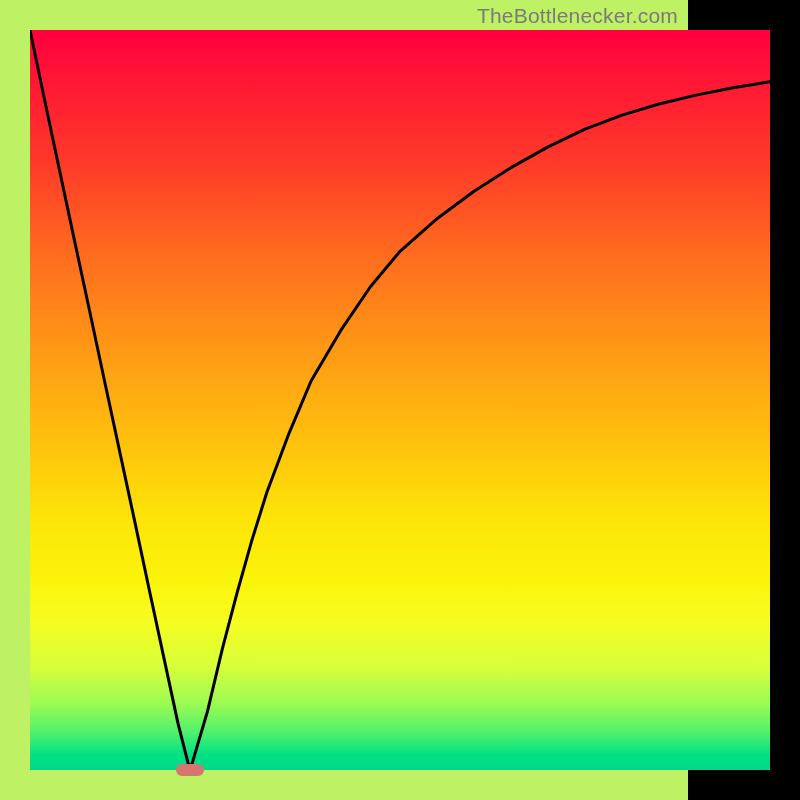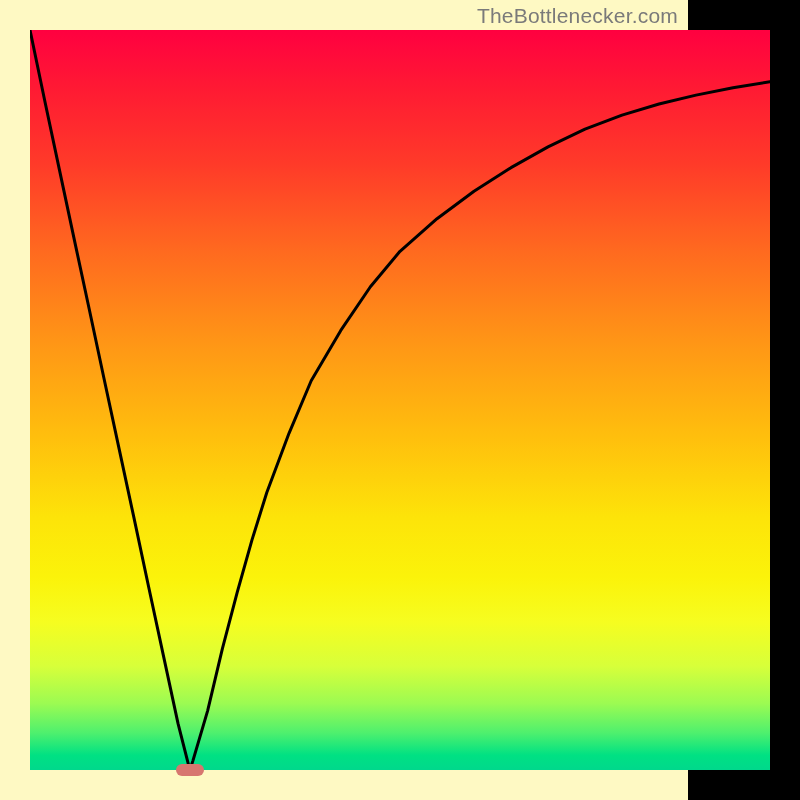--- a/index.html
+++ b/index.html
@@ -8,21 +8,21 @@
     width: 800px;
     height: 800px;
     overflow: hidden;
     background: #000;
     font-family: Arial, Helvetica, sans-serif;
   }
   .stage {
     position: relative;
     width: 688px;
     height: 800px;
-    background: #fef9c3;
+    background: #bef264;
   }
   .plot-area {
     position: absolute;
     left: 30px;
     top: 30px;
     width: 740px;
     height: 740px;
     
     background: linear-gradient(
       to bottom,

